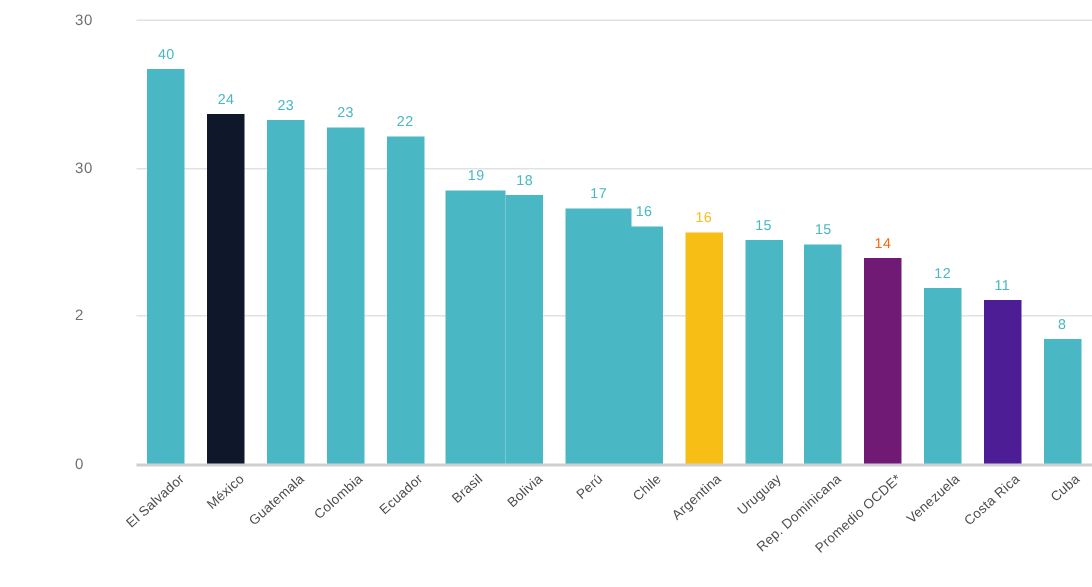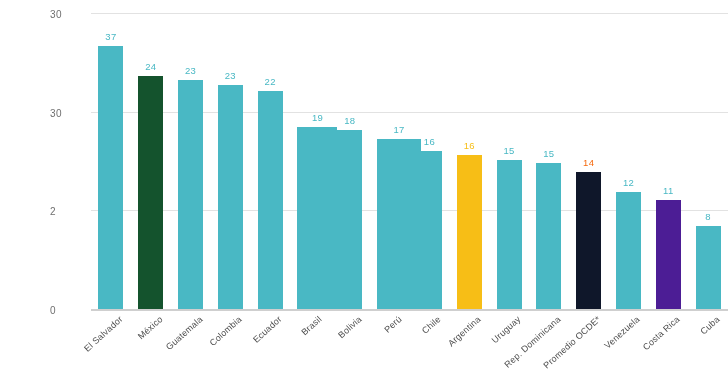--- a/index.html
+++ b/index.html
@@ -83,23 +83,23 @@
 <div id="chart-root">
 
   <div id="plot-area">
     <div id="gridlines">
         <div class="gridline" style="bottom: 98.6667px;"></div>
         <div class="gridline" style="bottom: 197.333px;"></div>
         <div class="gridline" style="bottom: 296px;"></div>
       </div>
     <div id="bars">
         <div class="bar" style="left: 7.40625px; width: 25px; height: 264.427px; background: rgb(73, 184, 196);">
-          <span class="bar-value" style="color: rgb(73, 184, 196);">37</span>
+          <span class="bar-value" style="color: rgb(73, 184, 196);">40</span>
         </div>
-        <div class="bar" style="left: 47.2188px; width: 25px; height: 233.84px; background: #14532d;">
+        <div class="bar" style="left: 47.2188px; width: 25px; height: 233.84px; background: #0f172a;">
           <span class="bar-value" style="color: rgb(73, 184, 196);">24</span>
         </div>
         <div class="bar" style="left: 87.0312px; width: 25px; height: 229.893px; background: rgb(73, 184, 196);">
           <span class="bar-value" style="color: rgb(73, 184, 196);">23</span>
         </div>
         <div class="bar" style="left: 126.844px; width: 25px; height: 224.96px; background: rgb(73, 184, 196);">
           <span class="bar-value" style="color: rgb(73, 184, 196);">23</span>
         </div>
         <div class="bar" style="left: 166.656px; width: 25px; height: 219.04px; background: rgb(73, 184, 196);">
           <span class="bar-value" style="color: rgb(73, 184, 196);">22</span>
@@ -118,21 +118,21 @@
         </div>
         <div class="bar" style="left: 365.719px; width: 25px; height: 154.907px; background: rgb(247, 190, 22);">
           <span class="bar-value" style="color: rgb(247, 190, 22);">16</span>
         </div>
         <div class="bar" style="left: 405.531px; width: 25px; height: 149.973px; background: rgb(73, 184, 196);">
           <span class="bar-value" style="color: rgb(73, 184, 196);">15</span>
         </div>
         <div class="bar" style="left: 445.344px; width: 25px; height: 147.013px; background: rgb(73, 184, 196);">
           <span class="bar-value" style="color: rgb(73, 184, 196);">15</span>
         </div>
-        <div class="bar" style="left: 485.156px; width: 25px; height: 138.133px; background: #0f172a;">
+        <div class="bar" style="left: 485.156px; width: 25px; height: 138.133px; background: #701a75;">
           <span class="bar-value" style="color: rgb(245, 106, 15);">14</span>
         </div>
         <div class="bar" style="left: 524.969px; width: 25px; height: 118.4px; background: rgb(73, 184, 196);">
           <span class="bar-value" style="color: rgb(73, 184, 196);">12</span>
         </div>
         <div class="bar" style="left: 564.781px; width: 25px; height: 110.507px; background: #4c1d95;">
           <span class="bar-value" style="color: rgb(73, 184, 196);">11</span>
         </div>
         <div class="bar" style="left: 604.594px; width: 25px; height: 83.8667px; background: rgb(73, 184, 196);">
           <span class="bar-value" style="color: rgb(73, 184, 196);">8</span>

